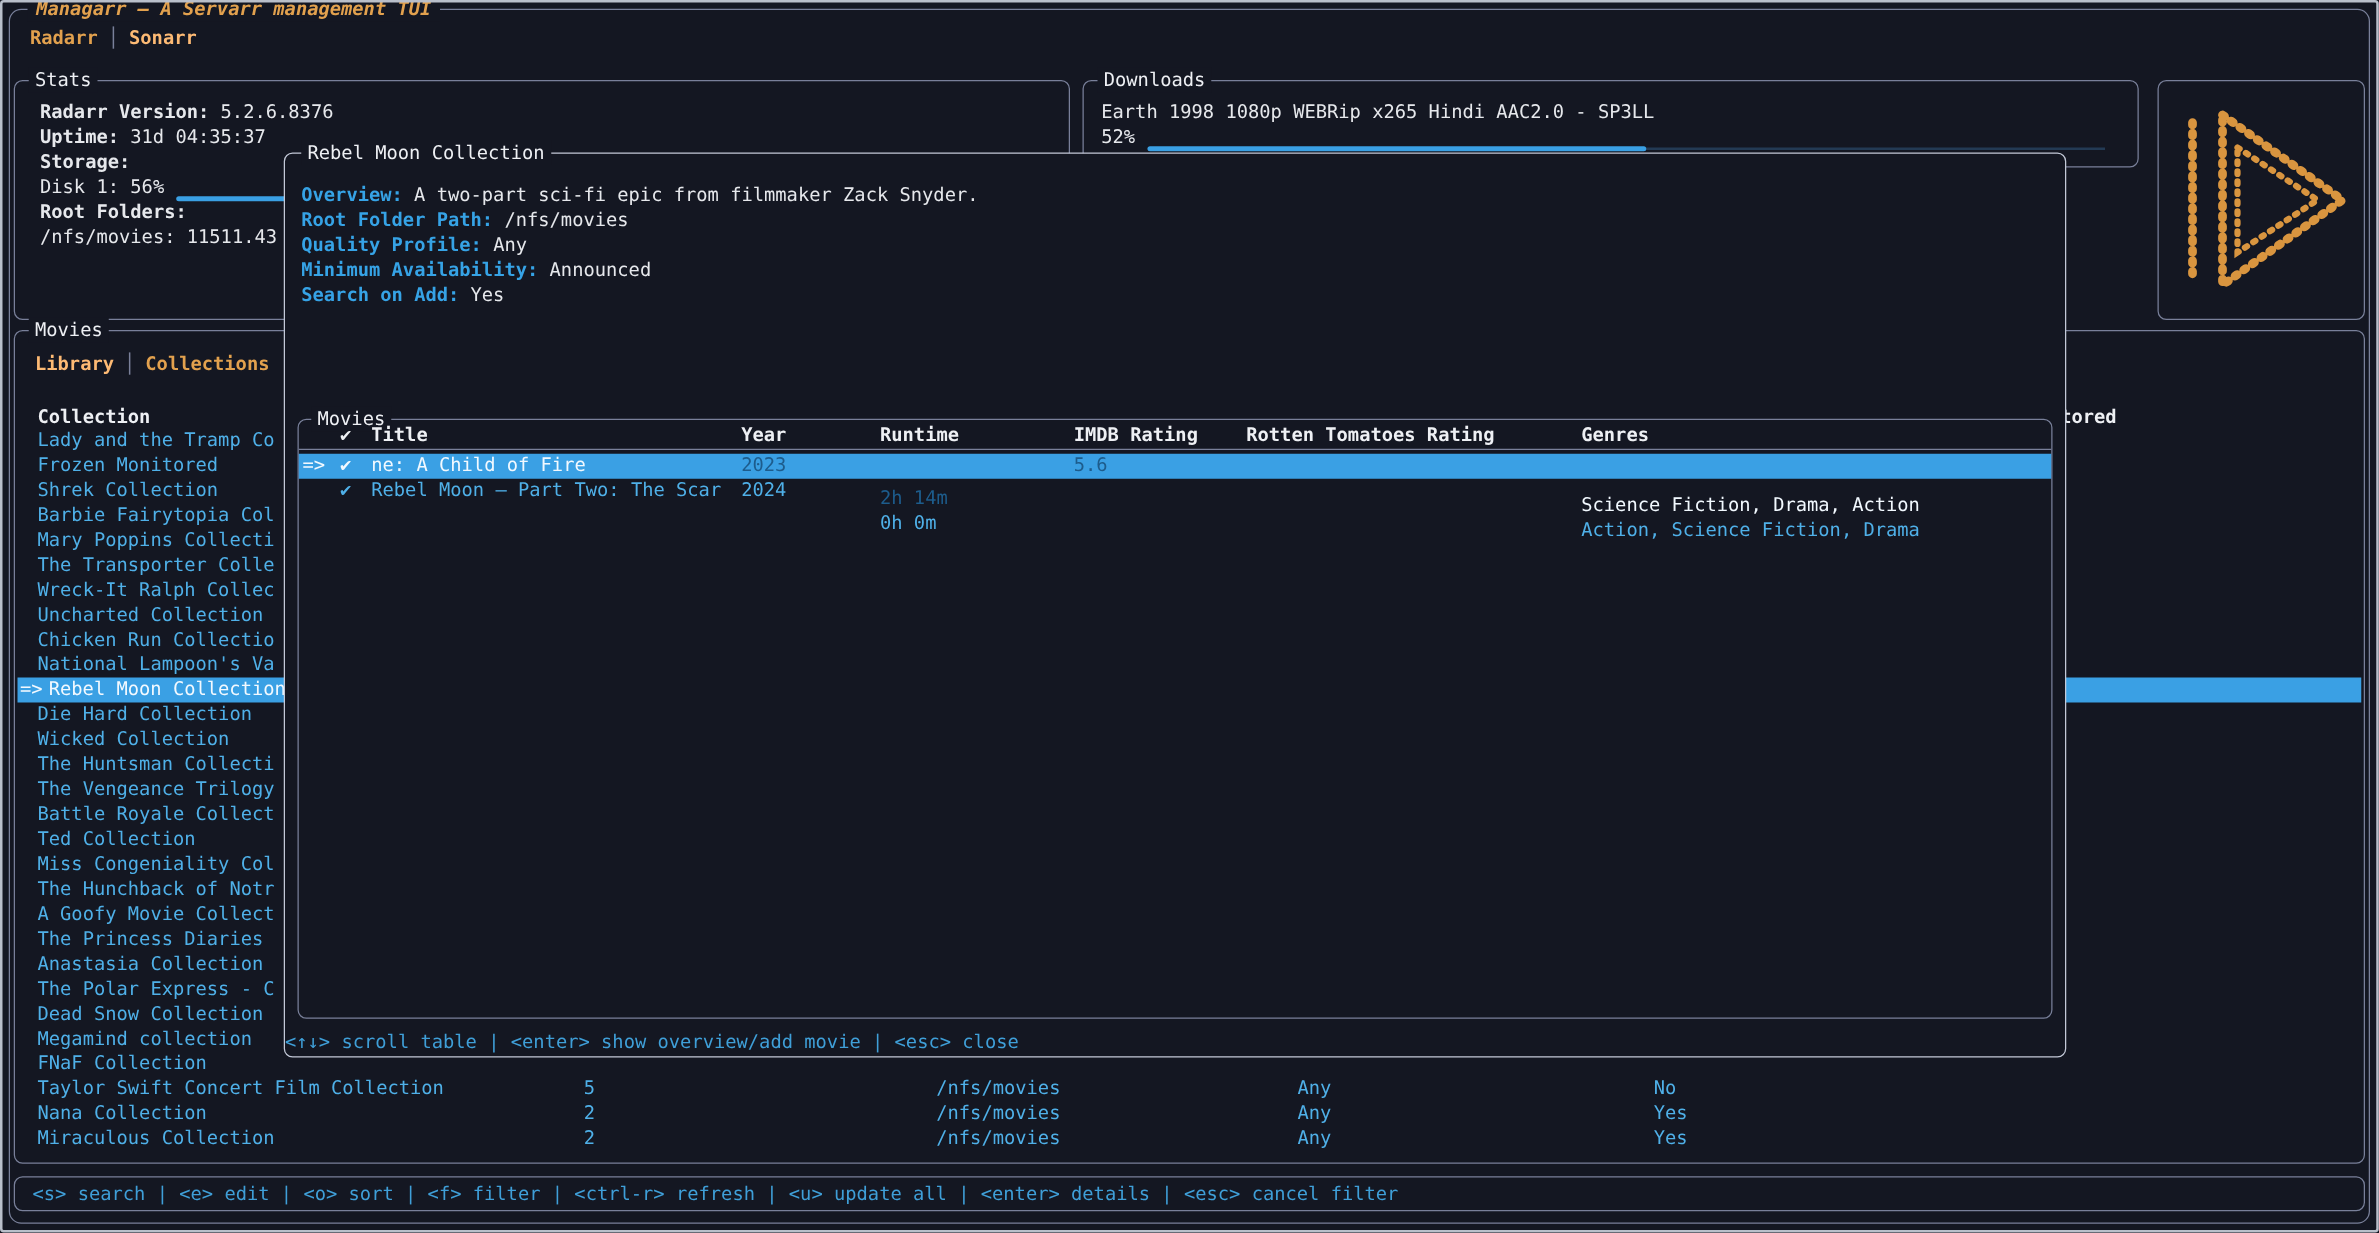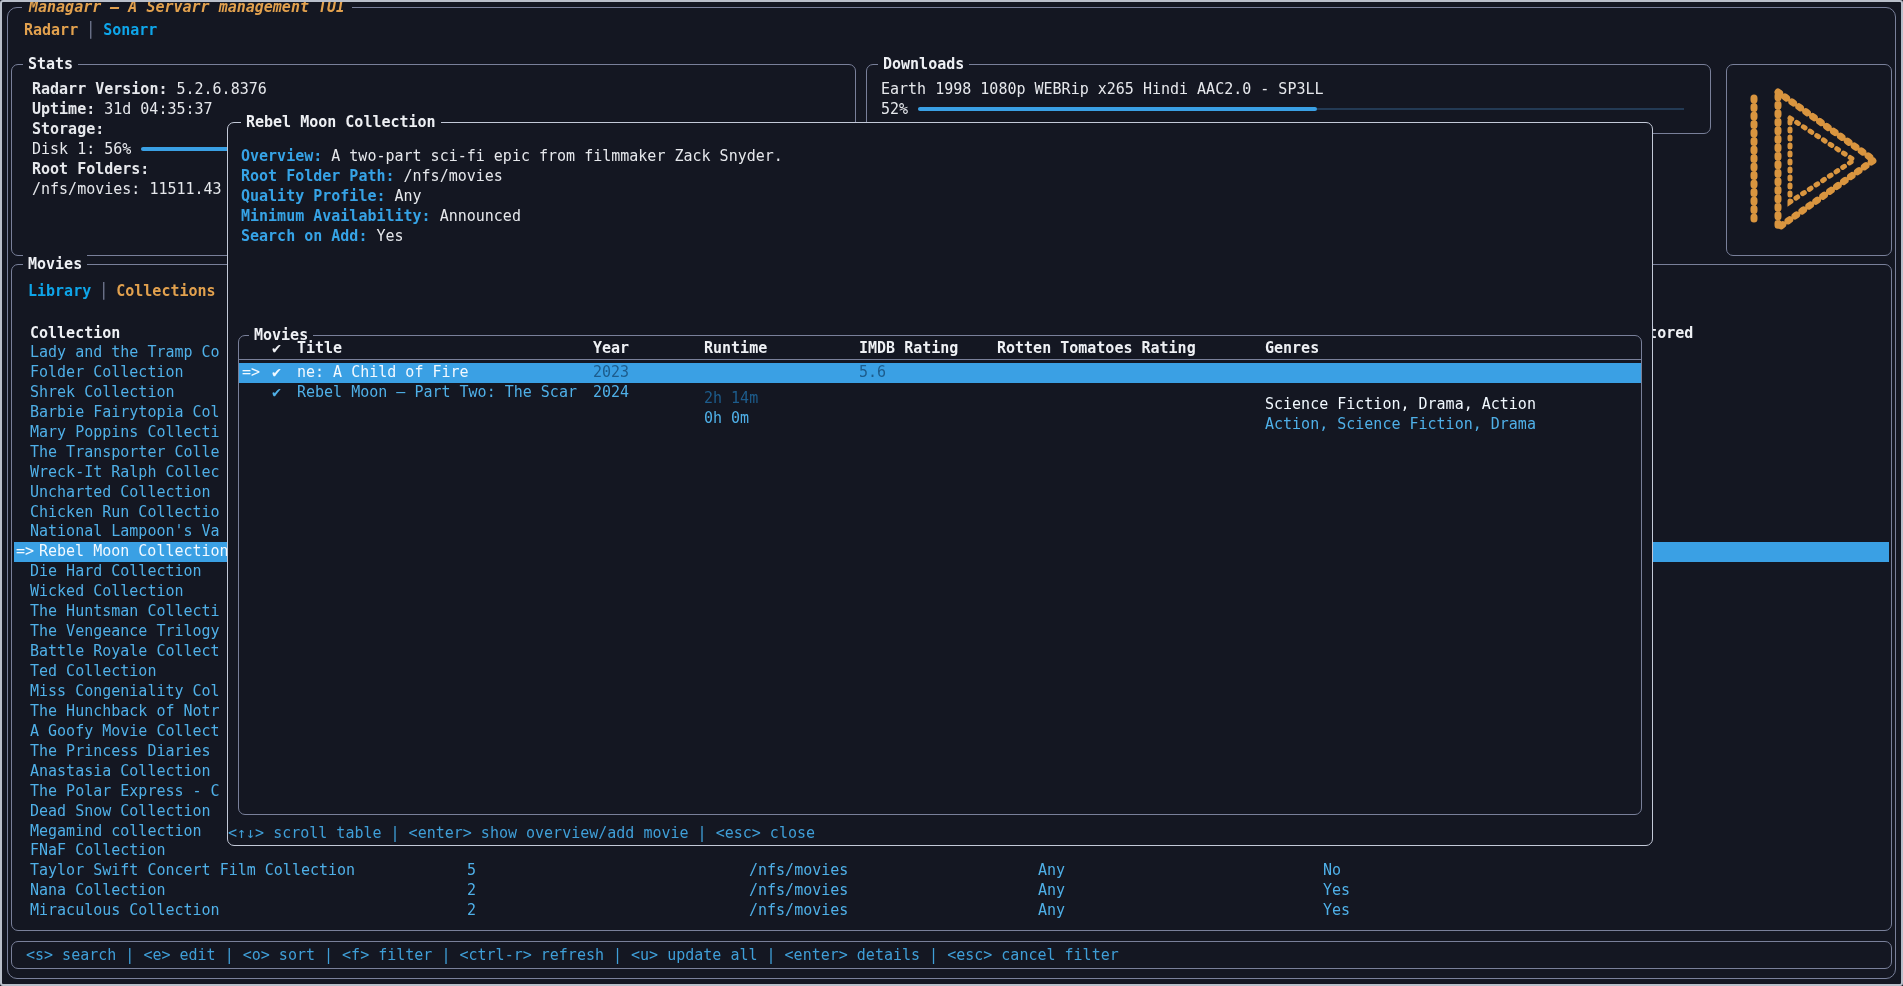--- a/index.html
+++ b/index.html
@@ -3,27 +3,27 @@
 <meta charset="utf-8">
 <style>
   *{margin:0;padding:0;box-sizing:border-box;}
   html,body{width:1903px;height:986px;}
   body{position:relative;background:#141722;font-family:"DejaVu Sans Mono","DejaVu Sans",monospace;font-size:15px;color:#e6e8ec;overflow:hidden;}
   .frame{position:absolute;inset:0;border:2px solid #b9bfca;border-radius:3px;pointer-events:none;z-index:40;}
   .screen{position:absolute;inset:7px;background:#141722;border:1px solid #79809a;border-radius:10px;}
   .app-title{position:absolute;top:-11px;left:14px;background:#141722;padding:0 7px;height:20px;line-height:20px;color:#e2a14e;font-weight:bold;font-style:italic;white-space:nowrap;}
   .servarr-tabs{position:absolute;top:12px;left:16px;height:20px;line-height:20px;font-weight:bold;white-space:nowrap;}
   .orange{color:#e2a14e;}
-  .white{color:#0ea5e9;text-align:right;}
+  .white{color:#fdba74;text-align:right;}
   .tsep{color:#79809a;font-weight:normal;padding:0 8px;}
   .top-keybinds{position:absolute;top:12px;right:16px;height:20px;line-height:20px;color:#3f9fd8;white-space:nowrap;}
   .panel{position:absolute;border:1px solid #79809a;border-radius:7px;background:#141722;}
-  .ptitle{position:absolute;top:-11px;left:11px;background:#141722;padding:0 5px;height:20px;line-height:20px;font-weight:bold;color:#eef0f4;white-space:nowrap;}
+  .ptitle{position:absolute;top:-11px;left:11px;background:#141722;padding:0 5px;height:20px;line-height:20px;font-weight:normal;color:#eef0f4;white-space:nowrap;}
   .stats{left:3px;top:56px;width:845px;height:192px;padding:14px 10px 0 20px;}
-  .pline{height:20px;line-height:20px;white-space:nowrap;display:flex;}
+  .pline{height:20px;line-height:20px;white-space:nowrap;display:flex;align-items:center;}
   .pline .b{font-weight:bold;}
   .pline .v{margin-left:9px;}
   .pbar{position:relative;flex:1;margin-left:10px;}
   .pbar .track{position:absolute;left:0;right:2px;top:9px;height:2px;background:#233a54;}
   .pbar .fill{position:absolute;left:0;top:8px;height:4px;background:#3aa0e4;border-radius:2px;}
   .downloads{left:858px;top:56px;width:845px;height:70px;padding:14px 24px 0 14px;}
   .logo-panel{left:1718px;top:56px;width:166px;height:192px;display:flex;align-items:center;justify-content:center;}
   .movies{left:3px;top:256px;width:1881px;height:667px;}
   .movies-tabs{position:absolute;top:16px;left:16px;height:20px;line-height:20px;font-weight:bold;white-space:nowrap;}
   .mv-header{position:absolute;top:58px;left:2px;right:2px;height:20px;line-height:20px;font-weight:bold;color:#eef0f4;}
@@ -140,21 +140,21 @@
     </div>
     <div class="mv-header">
       <span class="hcol">Collection</span>
       <span class="hmon">Monitored</span>
     </div>
     <div id="collection-rows">
         <div class="list-row">
           <span class="name">Lady and the Tramp Co</span>
         </div>
         <div class="list-row">
-          <span class="name">Folder Collection</span>
+          <span class="name">Frozen Monitored</span>
         </div>
         <div class="list-row">
           <span class="name">Shrek Collection</span>
         </div>
         <div class="list-row">
           <span class="name">Barbie Fairytopia Col</span>
         </div>
         <div class="list-row">
           <span class="name">Mary Poppins Collecti</span>
         </div>

